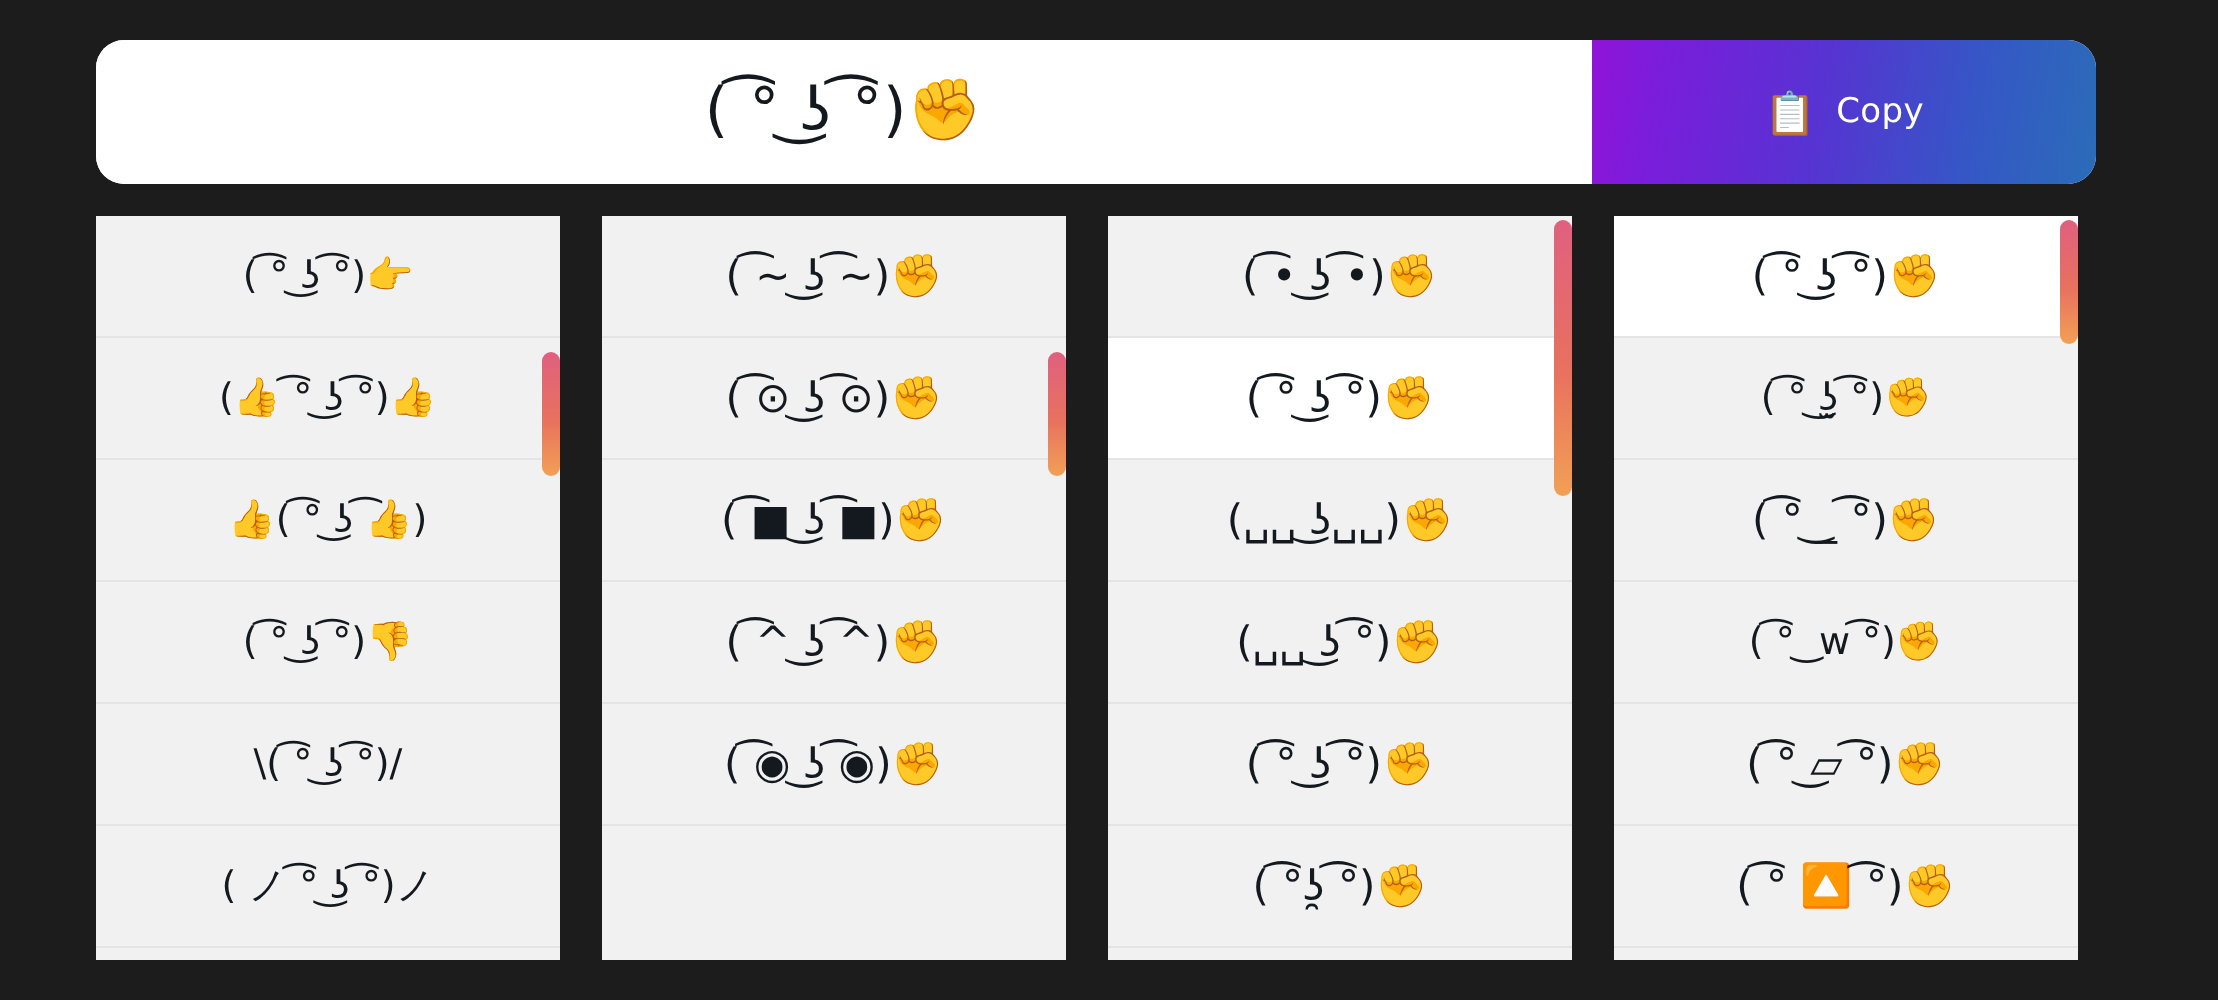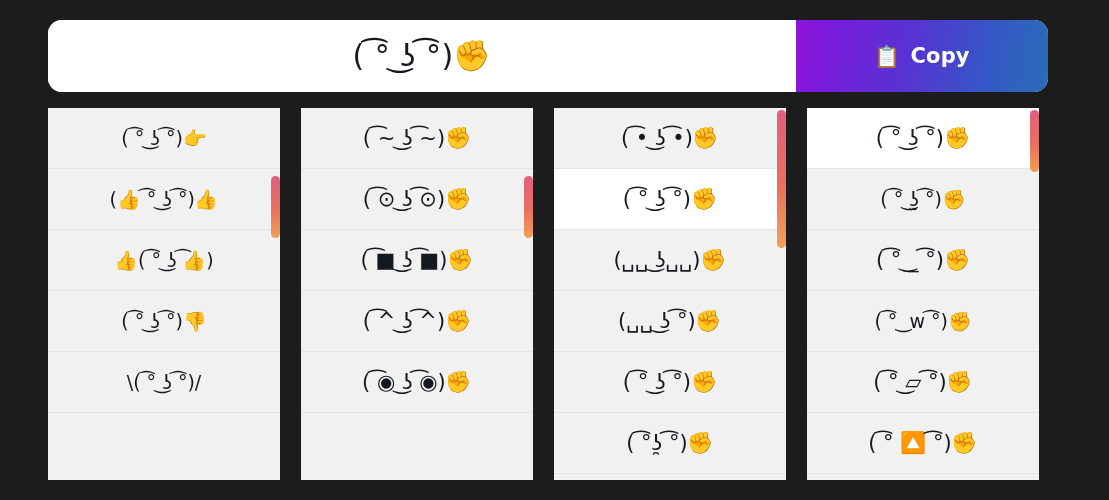--- a/index.html
+++ b/index.html
@@ -63,22 +63,22 @@
 
   .copy-icon {
     font-size: 21px;
     line-height: 1;
     display: inline-block;
     transform: translateY(1px);
   }
 
   .copy-label {
     color: #ffffff;
-    font-size: 21px;
-    font-weight: bold;
+    font-size: 17px;
+    font-weight: normal;
     font-family: "DejaVu Sans", "Liberation Sans", sans-serif;
     letter-spacing: 0.2px;
   }
 
   
   .columns {
     position: absolute;
     left: 48px;
     top: 108px;
     width: 1013px;
@@ -173,20 +173,23 @@
           </div>
           <div class="row">
             <span class="row-text small">👍( ͡° ͜ʖ ͡👍)</span>
           </div>
           <div class="row">
             <span class="row-text small">( ͡° ͜ʖ ͡°)👎</span>
           </div>
           <div class="row">
             <span class="row-text small">\( ͡° ͜ʖ ͡°)/</span>
           </div>
+          <div class="row">
+            <span class="row-text small">( ノ ͡° ͜ʖ ͡°)ノ</span>
+          </div>
         </div>
       <div class="scrollbar-track">
         <div class="scrollbar-thumb" style="top: 68px; height: 62px;"></div>
       </div>
     </div>
 
     <div class="column">
       <div class="column-list">
           <div class="row">
             <span class="row-text">( ͡~ ͜ʖ ͡~)✊</span>

